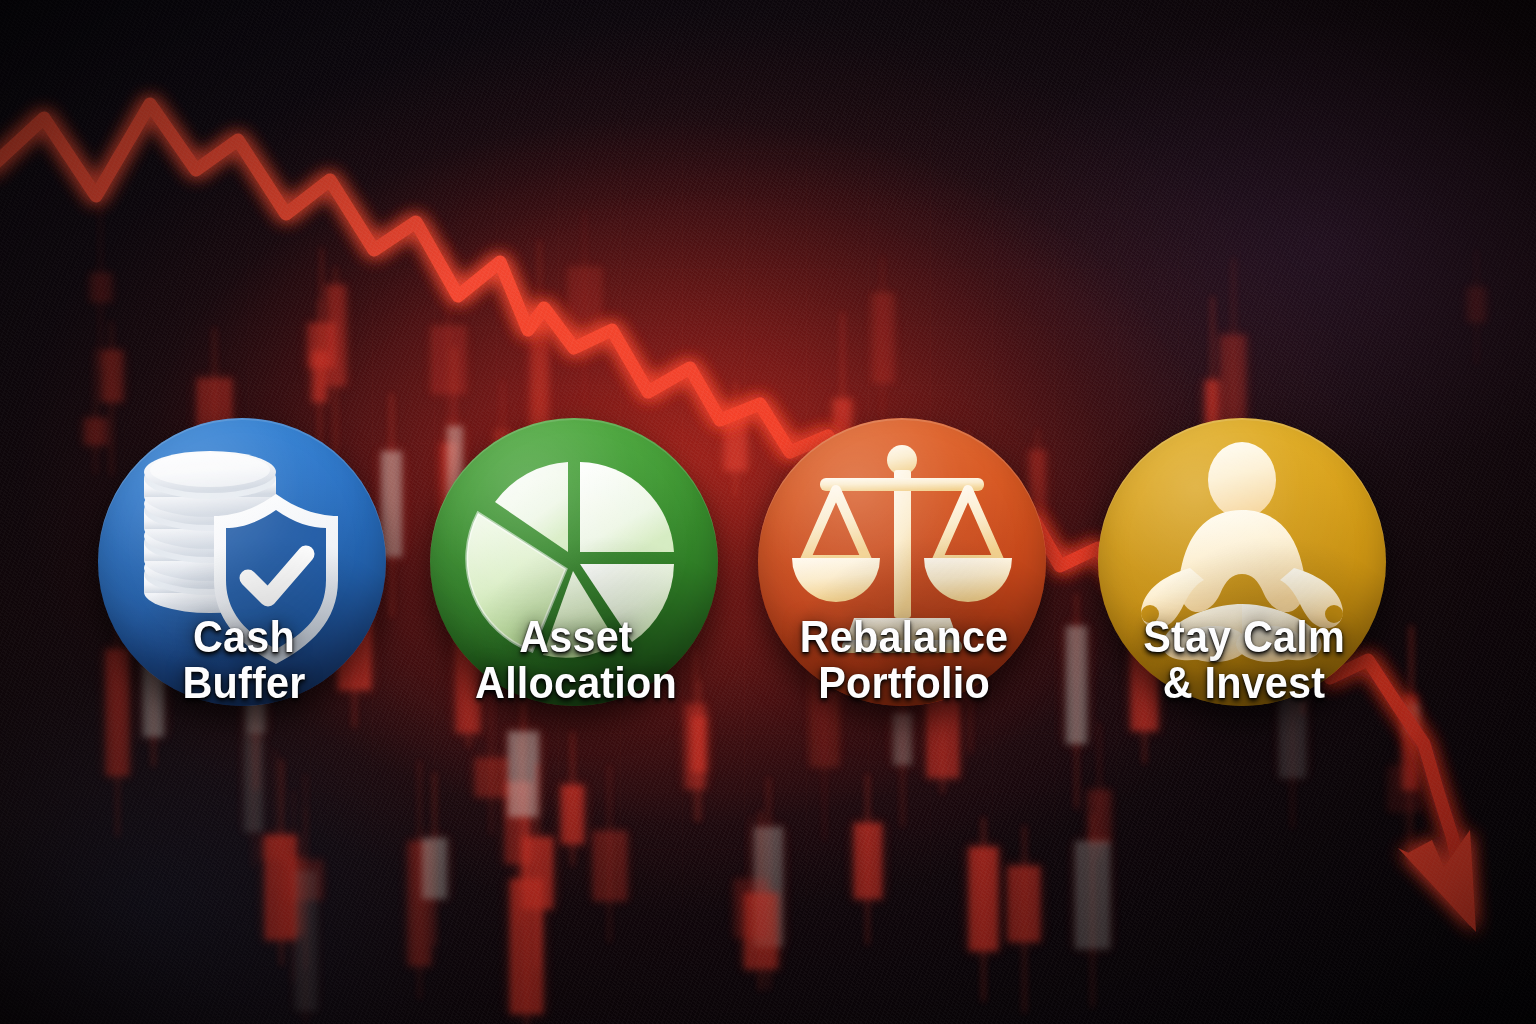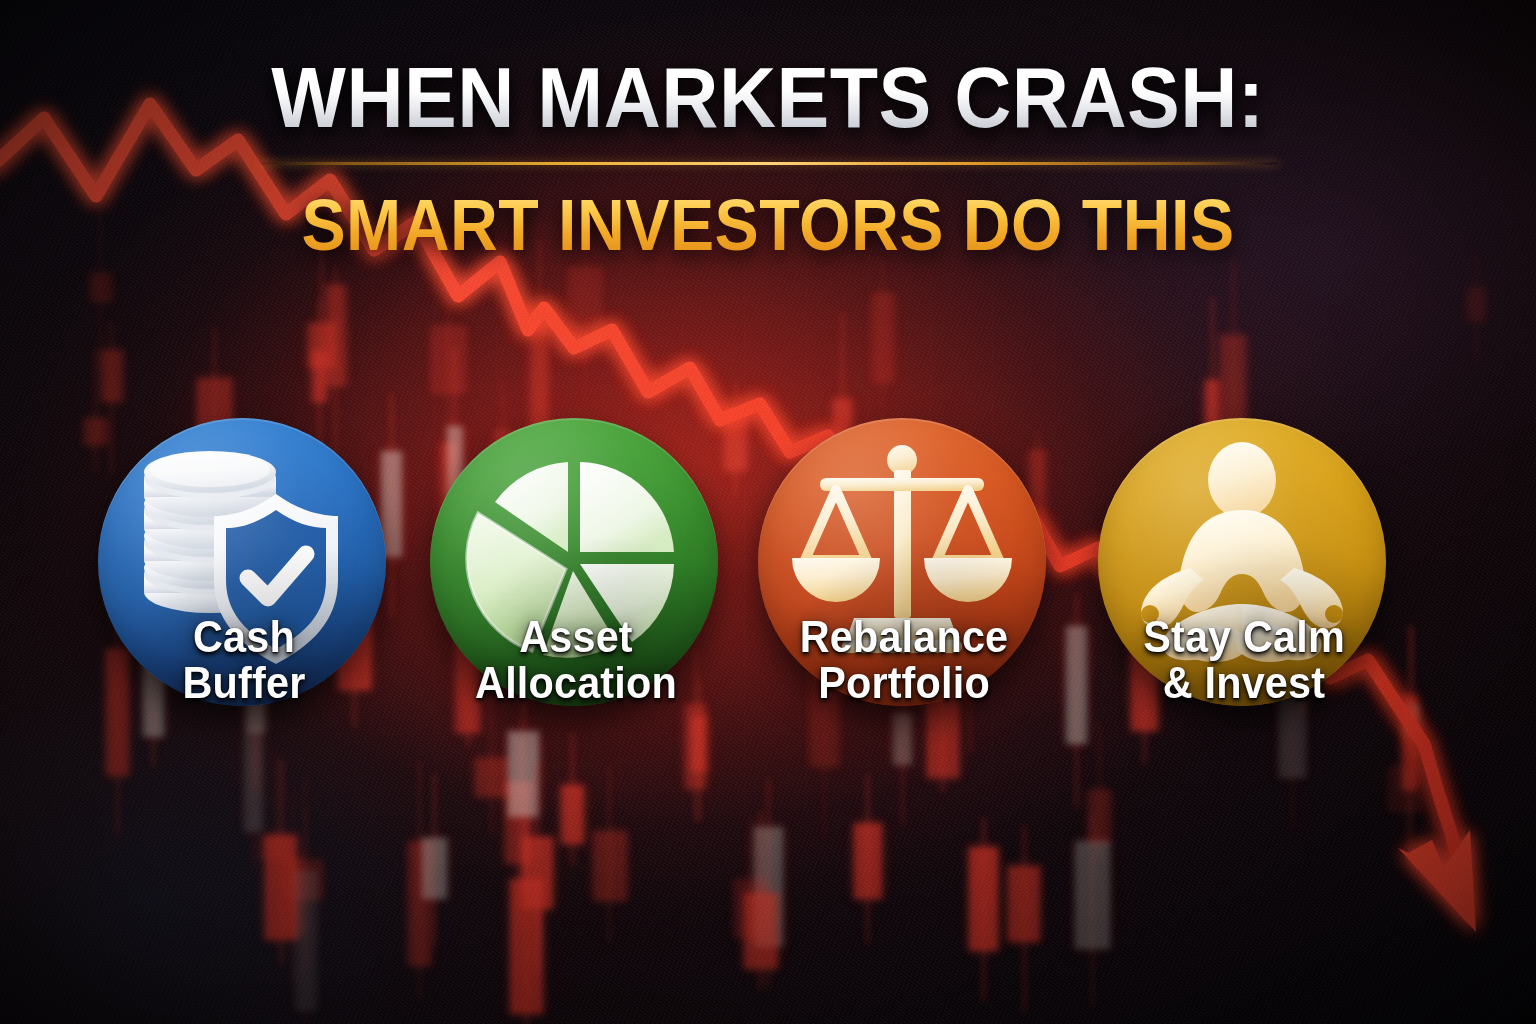--- a/index.html
+++ b/index.html
@@ -271,25 +271,20 @@
     <g filter="url(#lineglow)" opacity="0.96">
       <polyline fill="none" stroke="url(#lg)" stroke-width="13" stroke-linejoin="round" stroke-linecap="round" points="-10,168 44,118 96,196 150,104 196,170 238,140 286,214 330,180 374,250 416,222 458,296 500,262 528,330 544,308 574,348 612,330 648,392 690,368 720,420 760,404 790,452 828,436 858,484 896,466 928,512 968,494 996,540 1034,520 1060,566 1098,548 1128,596 1166,576 1196,622 1234,604 1262,650 1300,630 1330,678 1368,660 1398,706 1424,744 1438,792 1452,836 1460,872 1452,896"></polyline>
       <polygon fill="#f5402a" points="1406,854 1470,926 1466,836 1444,868 1432,840"></polygon>
       <polygon fill="#f5402a" points="1398,848 1476,932 1470,830 1443,869"></polygon>
     </g>
   </svg>
 
   <div class="noise"></div>
   <div class="vignette"></div>
 
-  <div class="header">
-    <div class="title">WHEN MARKETS CRASH:</div>
-    <div class="divider"></div>
-    <div class="subtitle">SMART INVESTORS DO THIS</div>
-  </div>
 
   <div class="pillars">
 
     <div class="pillar p-green" style="left:430px;">
       <div class="disc">
         <svg viewBox="0 0 288 288">
           <defs>
             <linearGradient id="pieA" x1="0" y1="0" x2="0.6" y2="1">
               <stop offset="0%" stop-color="#ffffff"></stop>
                 <stop offset="70%" stop-color="#eef7e6"></stop>

